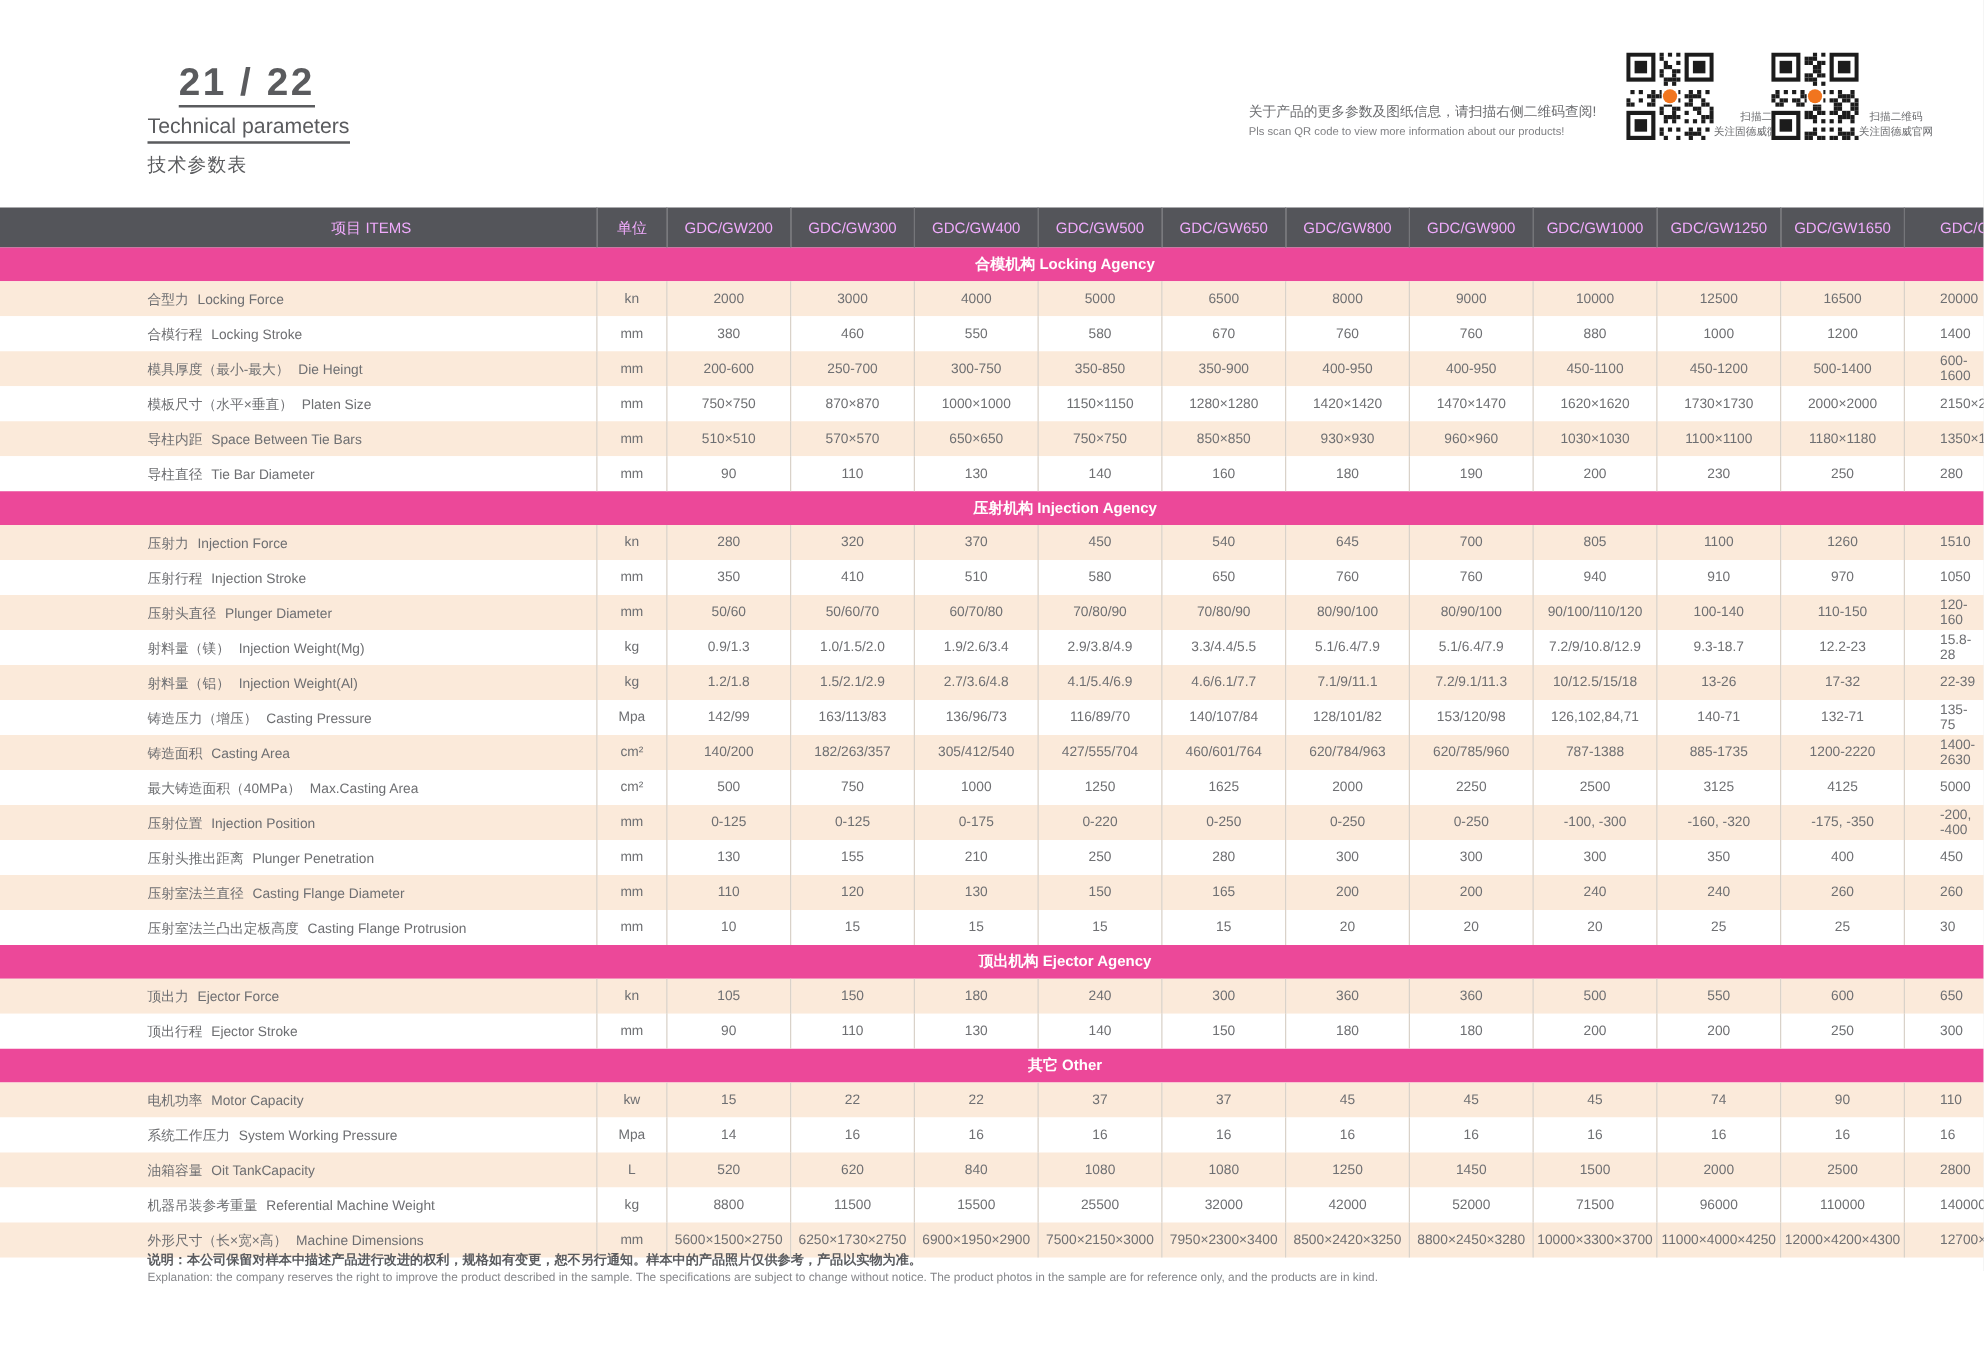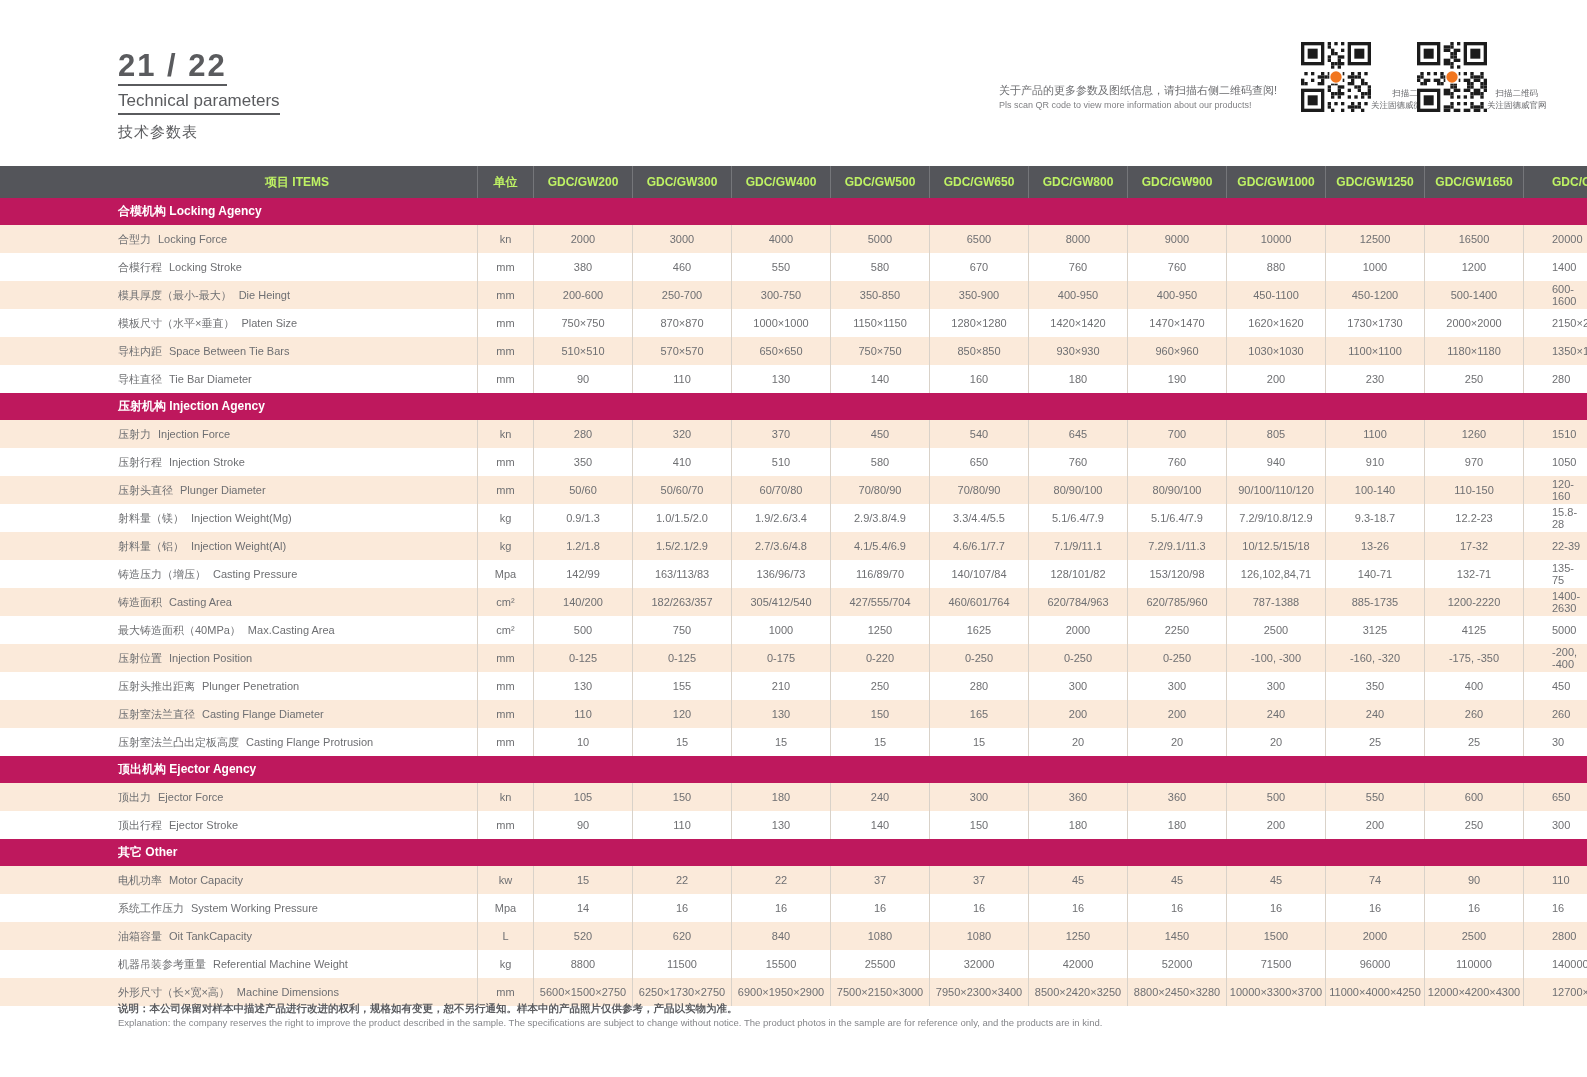--- a/index.html
+++ b/index.html
@@ -5,21 +5,21 @@
   html,body{margin:0;padding:0;background:#e8e8e8;}
   .page{
     position:relative;width:1587px;height:1077px;background:#ffffff;
     font-family:"Liberation Sans","DejaVu Sans",sans-serif;overflow:hidden;
     color:#5A5B5E;
   }
   
   .title-block{position:absolute;left:118px;top:50px;}
   .page-number{
     display:inline-block;font-size:31px;font-weight:bold;letter-spacing:2px;
-    color:#5A5B5E;border-bottom:2px solid #5A5B5E;padding-bottom:3px;line-height:1;
+    color:#5A5B5E;border-bottom:2px solid #5A5B5E;padding-bottom:3px;line-height:1;margin-left:25px;
   }
   .title-en-wrap{margin-top:5px;}
   .title-en{
     display:inline-block;font-size:17px;color:#5A5B5E;
     border-bottom:2px solid #5A5B5E;padding-bottom:2px;line-height:1.2;
   }
   .title-zh{margin-top:8px;font-size:15px;color:#5A5B5E;letter-spacing:1px;}
 
   
   .qr-area{position:absolute;top:28px;right:78px;display:flex;gap:24px;}
@@ -29,30 +29,30 @@
   .qr-figure{display:flex;flex-direction:row;align-items:flex-end;width:92px;}
   .qr-code{width:70px;height:70px;}
   .qr-caption{margin-top:4px;text-align:center;font-size:8.5px;color:#6B6C6F;line-height:1.5;white-space:nowrap;}
 
   
   table.params{
     position:absolute;top:166px;left:0;width:1587px;
     border-collapse:collapse;table-layout:fixed;
   }
   table.params thead th{
-    background:#54555A;color:#bef264;height:30px;font-size:12px;font-weight:bold;
+    background:#54555A;color:#f0abfc;height:30px;font-size:12px;font-weight:normal;
     text-align:center;vertical-align:middle;
   }
   th.item-col{width:358px;text-align:left;padding-left:118px;}
   th.unit-col{width:53px;border-left:1px solid #75767A;}
   th.model-col{width:96px;border-left:1px solid #75767A;}
   th.model-col:last-child{width:auto;text-align:left;padding-left:28px;}
   tr.section-row td{
-    background:#be185d;color:#ffffff;font-weight:bold;font-size:12px;
-    height:25px;padding-left:118px;text-align:left;vertical-align:middle;
+    background:#ec4899;color:#ffffff;font-weight:bold;font-size:12px;
+    height:25px;padding-left:118px;text-align:center;vertical-align:middle;
   }
   tr.data-row{height:28px;}
   tr.data-row td{font-size:11px;color:#6E6F72;vertical-align:middle;}
   tr.stripe td{background:#FBEADA;}
   tr.plain td{background:#ffffff;}
   td.item-cell{text-align:left;padding-left:118px;}
   td.item-cell .en{margin-left:7px;}
   td.unit-cell,td.value-cell{
     text-align:center;border-left:1px solid #D9D2C9;
   }

